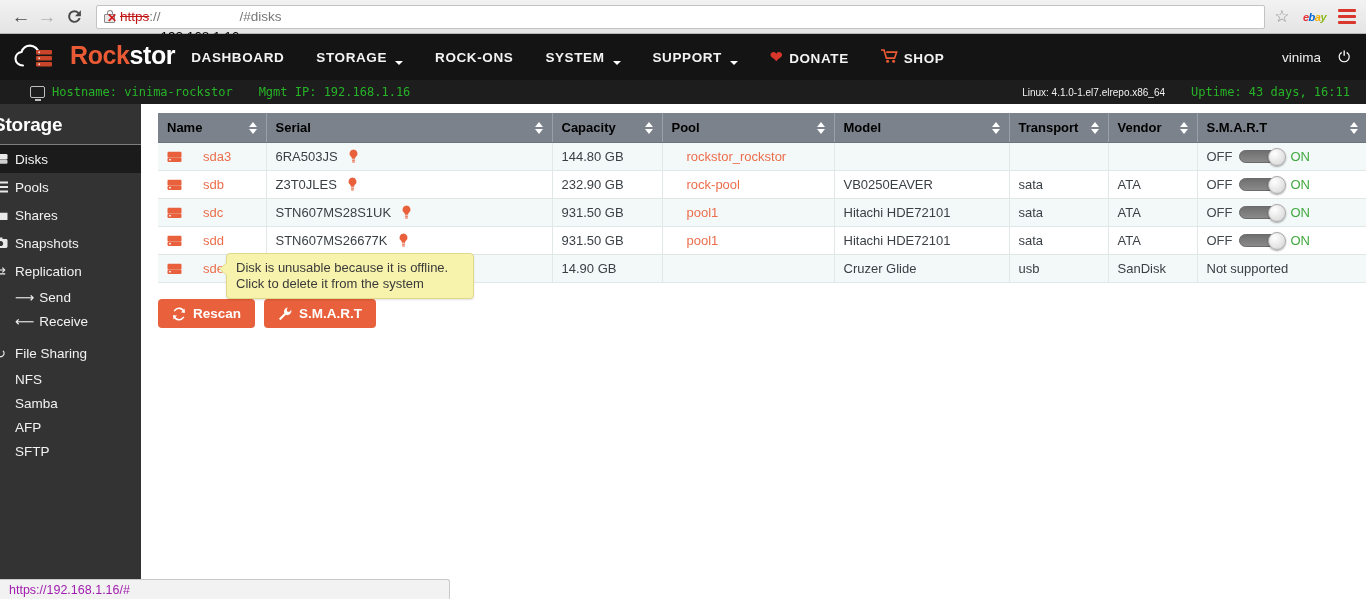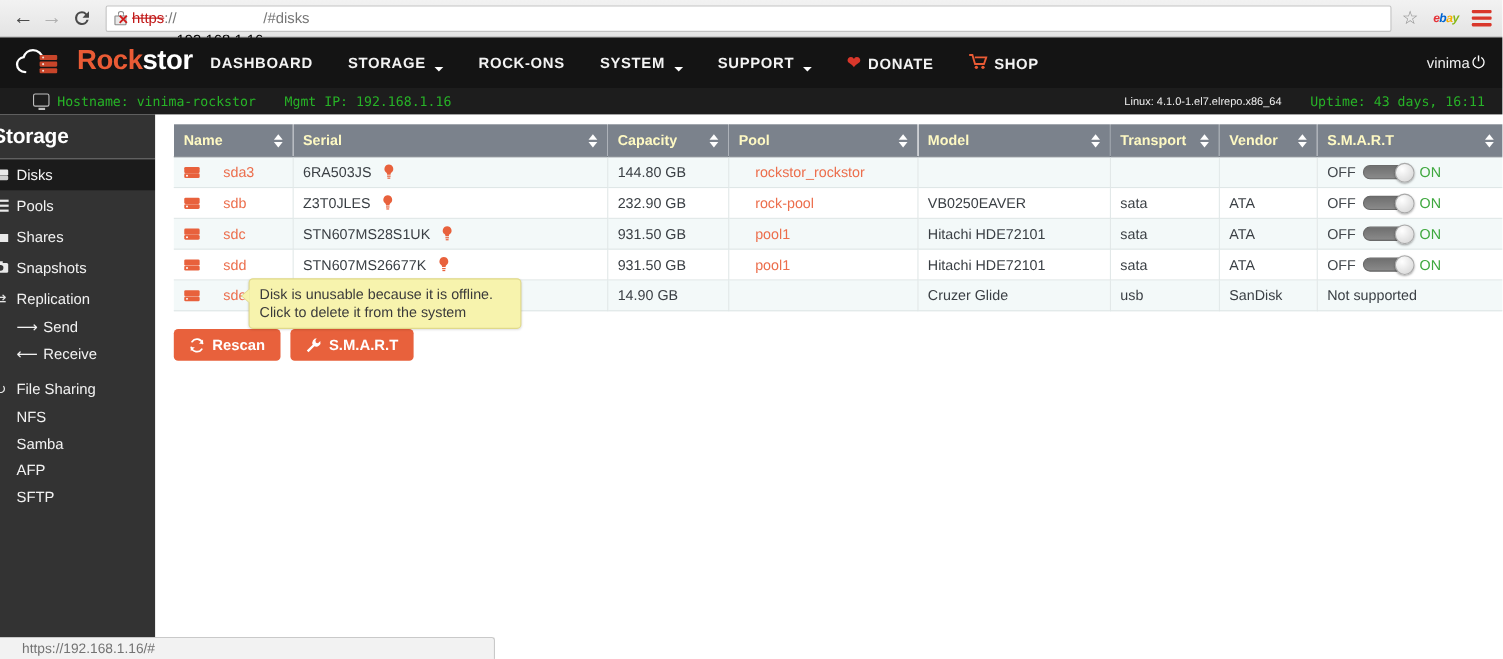--- a/index.html
+++ b/index.html
@@ -128,21 +128,21 @@
     border-left: 4px solid transparent;
     border-right: 4px solid transparent;
     border-top: 4px solid #ffffff;
     display: inline-block;
     margin-left: 2px;
   }
   .heart { color: #d9372b; font-size: 15px; }
   .cart { color: #ea5b35; font-size: 14px; }
   .navright {
     position: absolute; right: 16px; top: 0; height: 46px;
-    display: flex; align-items: center; gap: 2px;
+    display: flex; align-items: center; gap: 17px;
     color: #f0f0f0; font-size: 13.5px;
   }
   .power { font-size: 15px; color: #ffffff; }
 
   
   .statusbar {
     height: 24px;
     background: #1d1d1d;
     display: flex; align-items: center;
     padding: 0 14px 0 10px;
@@ -212,21 +212,21 @@
     width: 15px; flex: none;
     display: flex; align-items: center; justify-content: center;
   }
 
   .content { flex: 1; padding: 9px 0 0 17px; position: relative; overflow: hidden; }
 
   
   table.disks { width: 1209px; border-collapse: collapse; font-size: 13px; }
   table.disks thead th {
     background: #7b828c;
-    color: #fef9c3;
+    color: #000000;
     font-size: 13px;
     font-weight: bold;
     text-align: left;
     padding: 7px 9px;
     border-right: 1px solid #9aa0a8;
     border-bottom: 1px solid #6d747d;
     position: relative;
     white-space: nowrap;
   }
   table.disks thead th:last-child { border-right: none; }
@@ -338,23 +338,23 @@
   .link-status {
     position: absolute;
     left: 0; bottom: 0;
     height: 20px;
     min-width: 450px;
     background: #f2f2f2;
     border: 1px solid #c9c9c9;
     border-left: none; border-bottom: none;
     border-radius: 0 3px 0 0;
     display: flex; align-items: center;
-    padding: 0 20px;
+    padding: 0 9px;
     font-size: 12.5px;
-    color: #737373;
+    color: #a21caf;
   }
   .root { position: relative; width: 1366px; height: 599px; }
 </style>
 </head>
 <body>
 
 <div class="root">
 
   <div class="browser-bar">
     <div class="nav-btn">←</div>
@@ -436,21 +436,21 @@
     </div>
 
     <div class="navright">
       <span>vinima</span>
       <span class="power">⏻</span>
     </div>
   </div>
 
   <div class="statusbar">
     <div class="status-left">
-      <div style="display:flex;align-items:flex-start;padding-left:20px;">
+      <div style="display:flex;align-items:center;padding-left:20px;">
         <span class="monitor-ico"></span>
         <span class="st-green">Hostname: vinima-rockstor</span>
       </div>
       <span class="st-green">Mgmt IP: 192.168.1.16</span>
     </div>
     <div class="status-right">
       <span class="st-white">Linux: 4.1.0-1.el7.elrepo.x86_64</span>
       <span class="st-green">Uptime: 43 days, 16:11</span>
     </div>
   </div>

